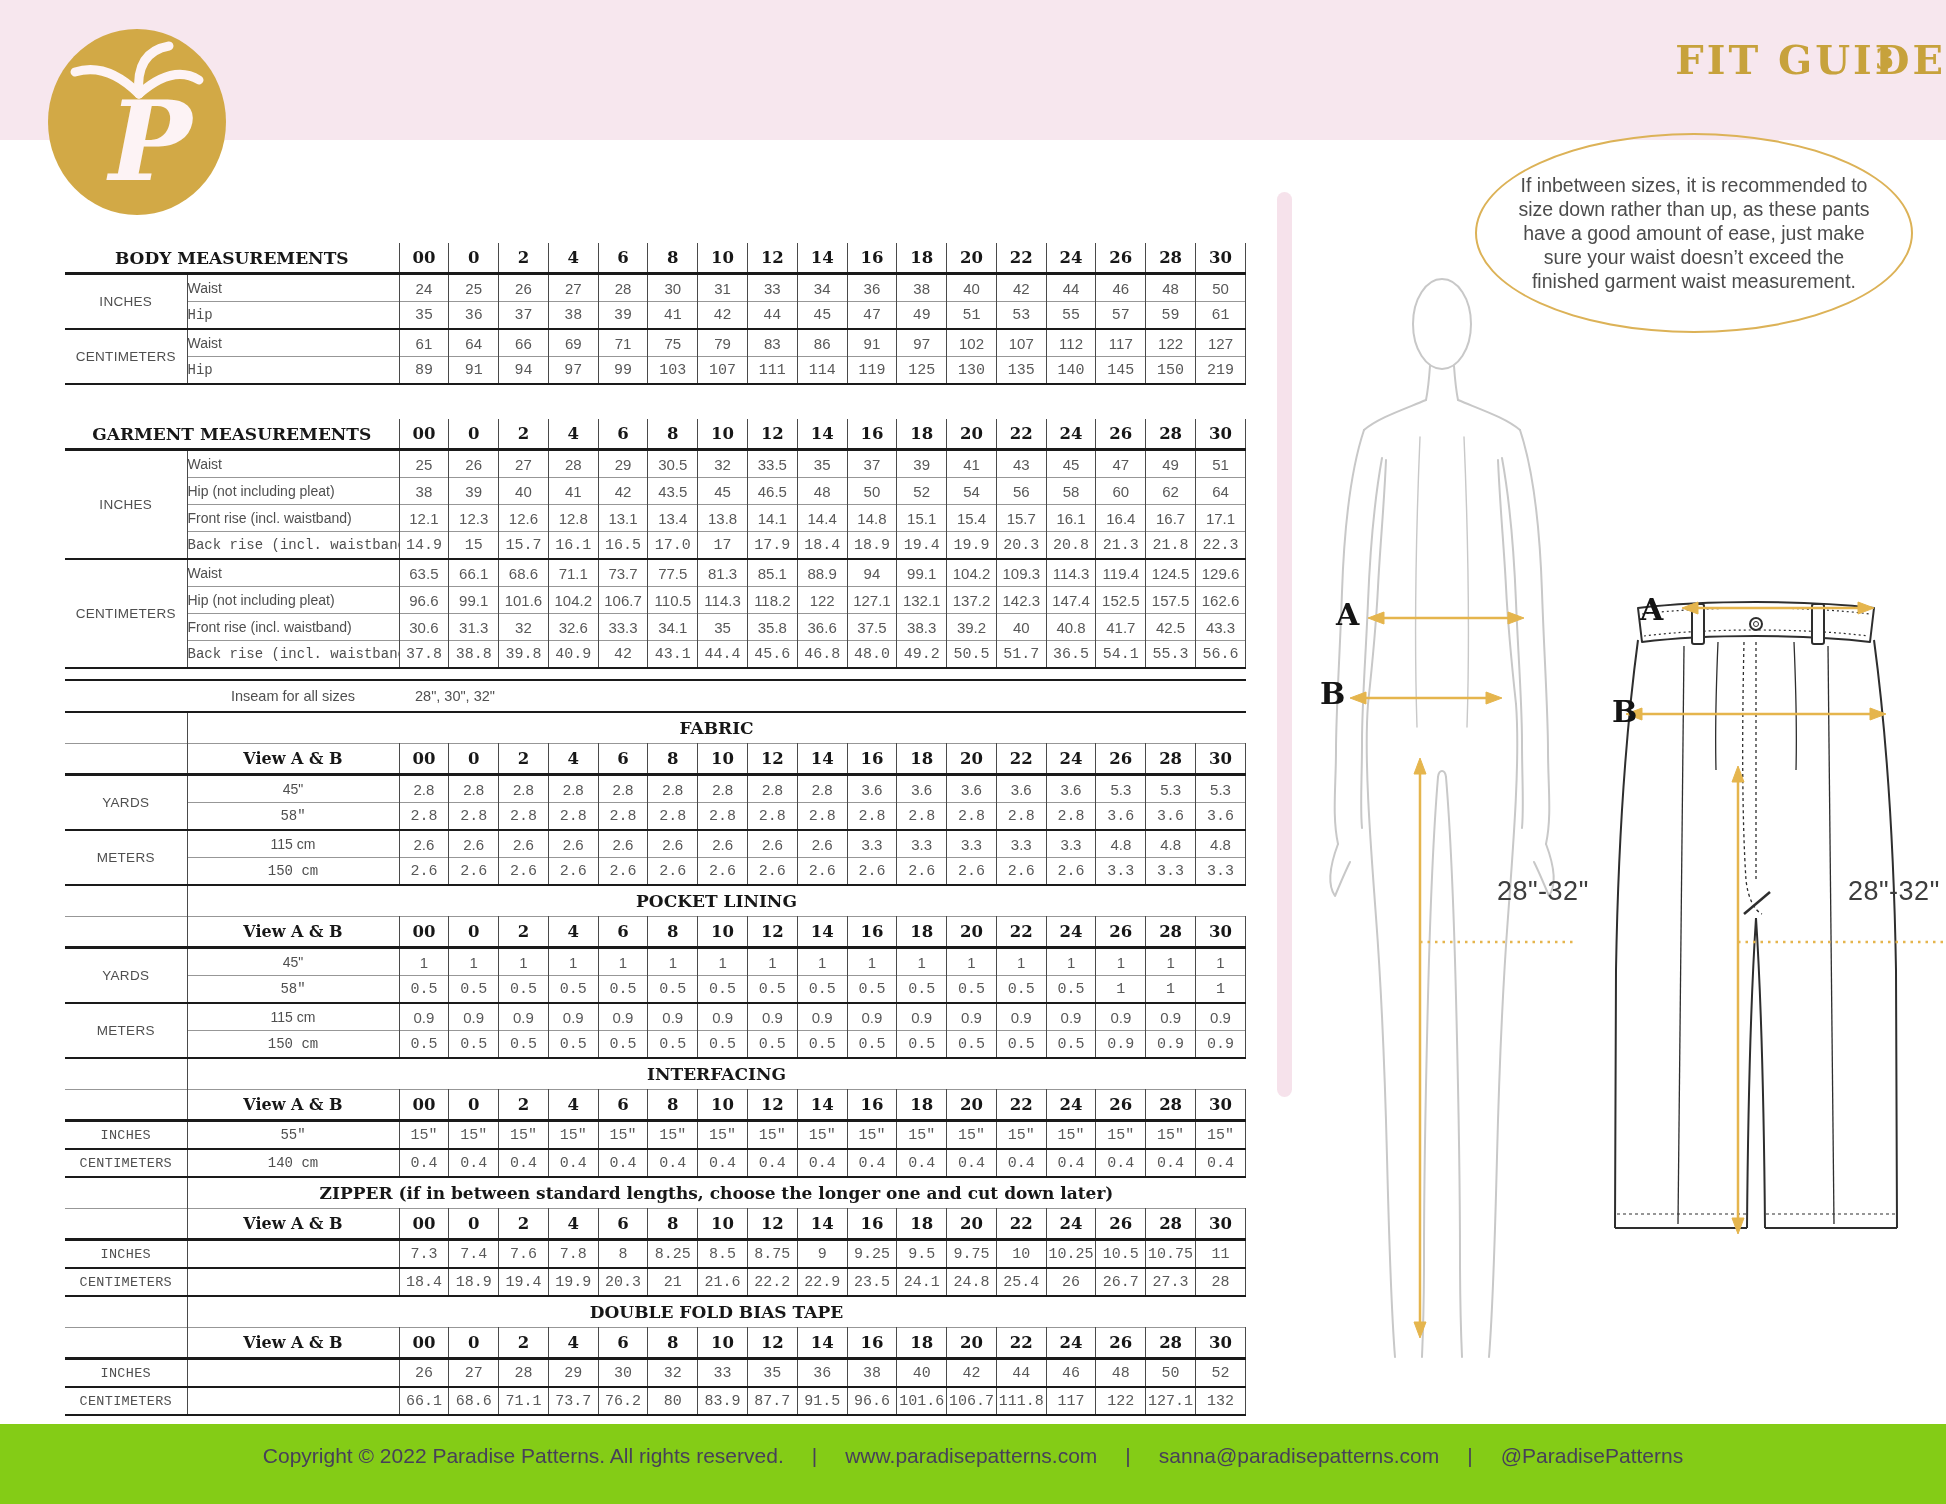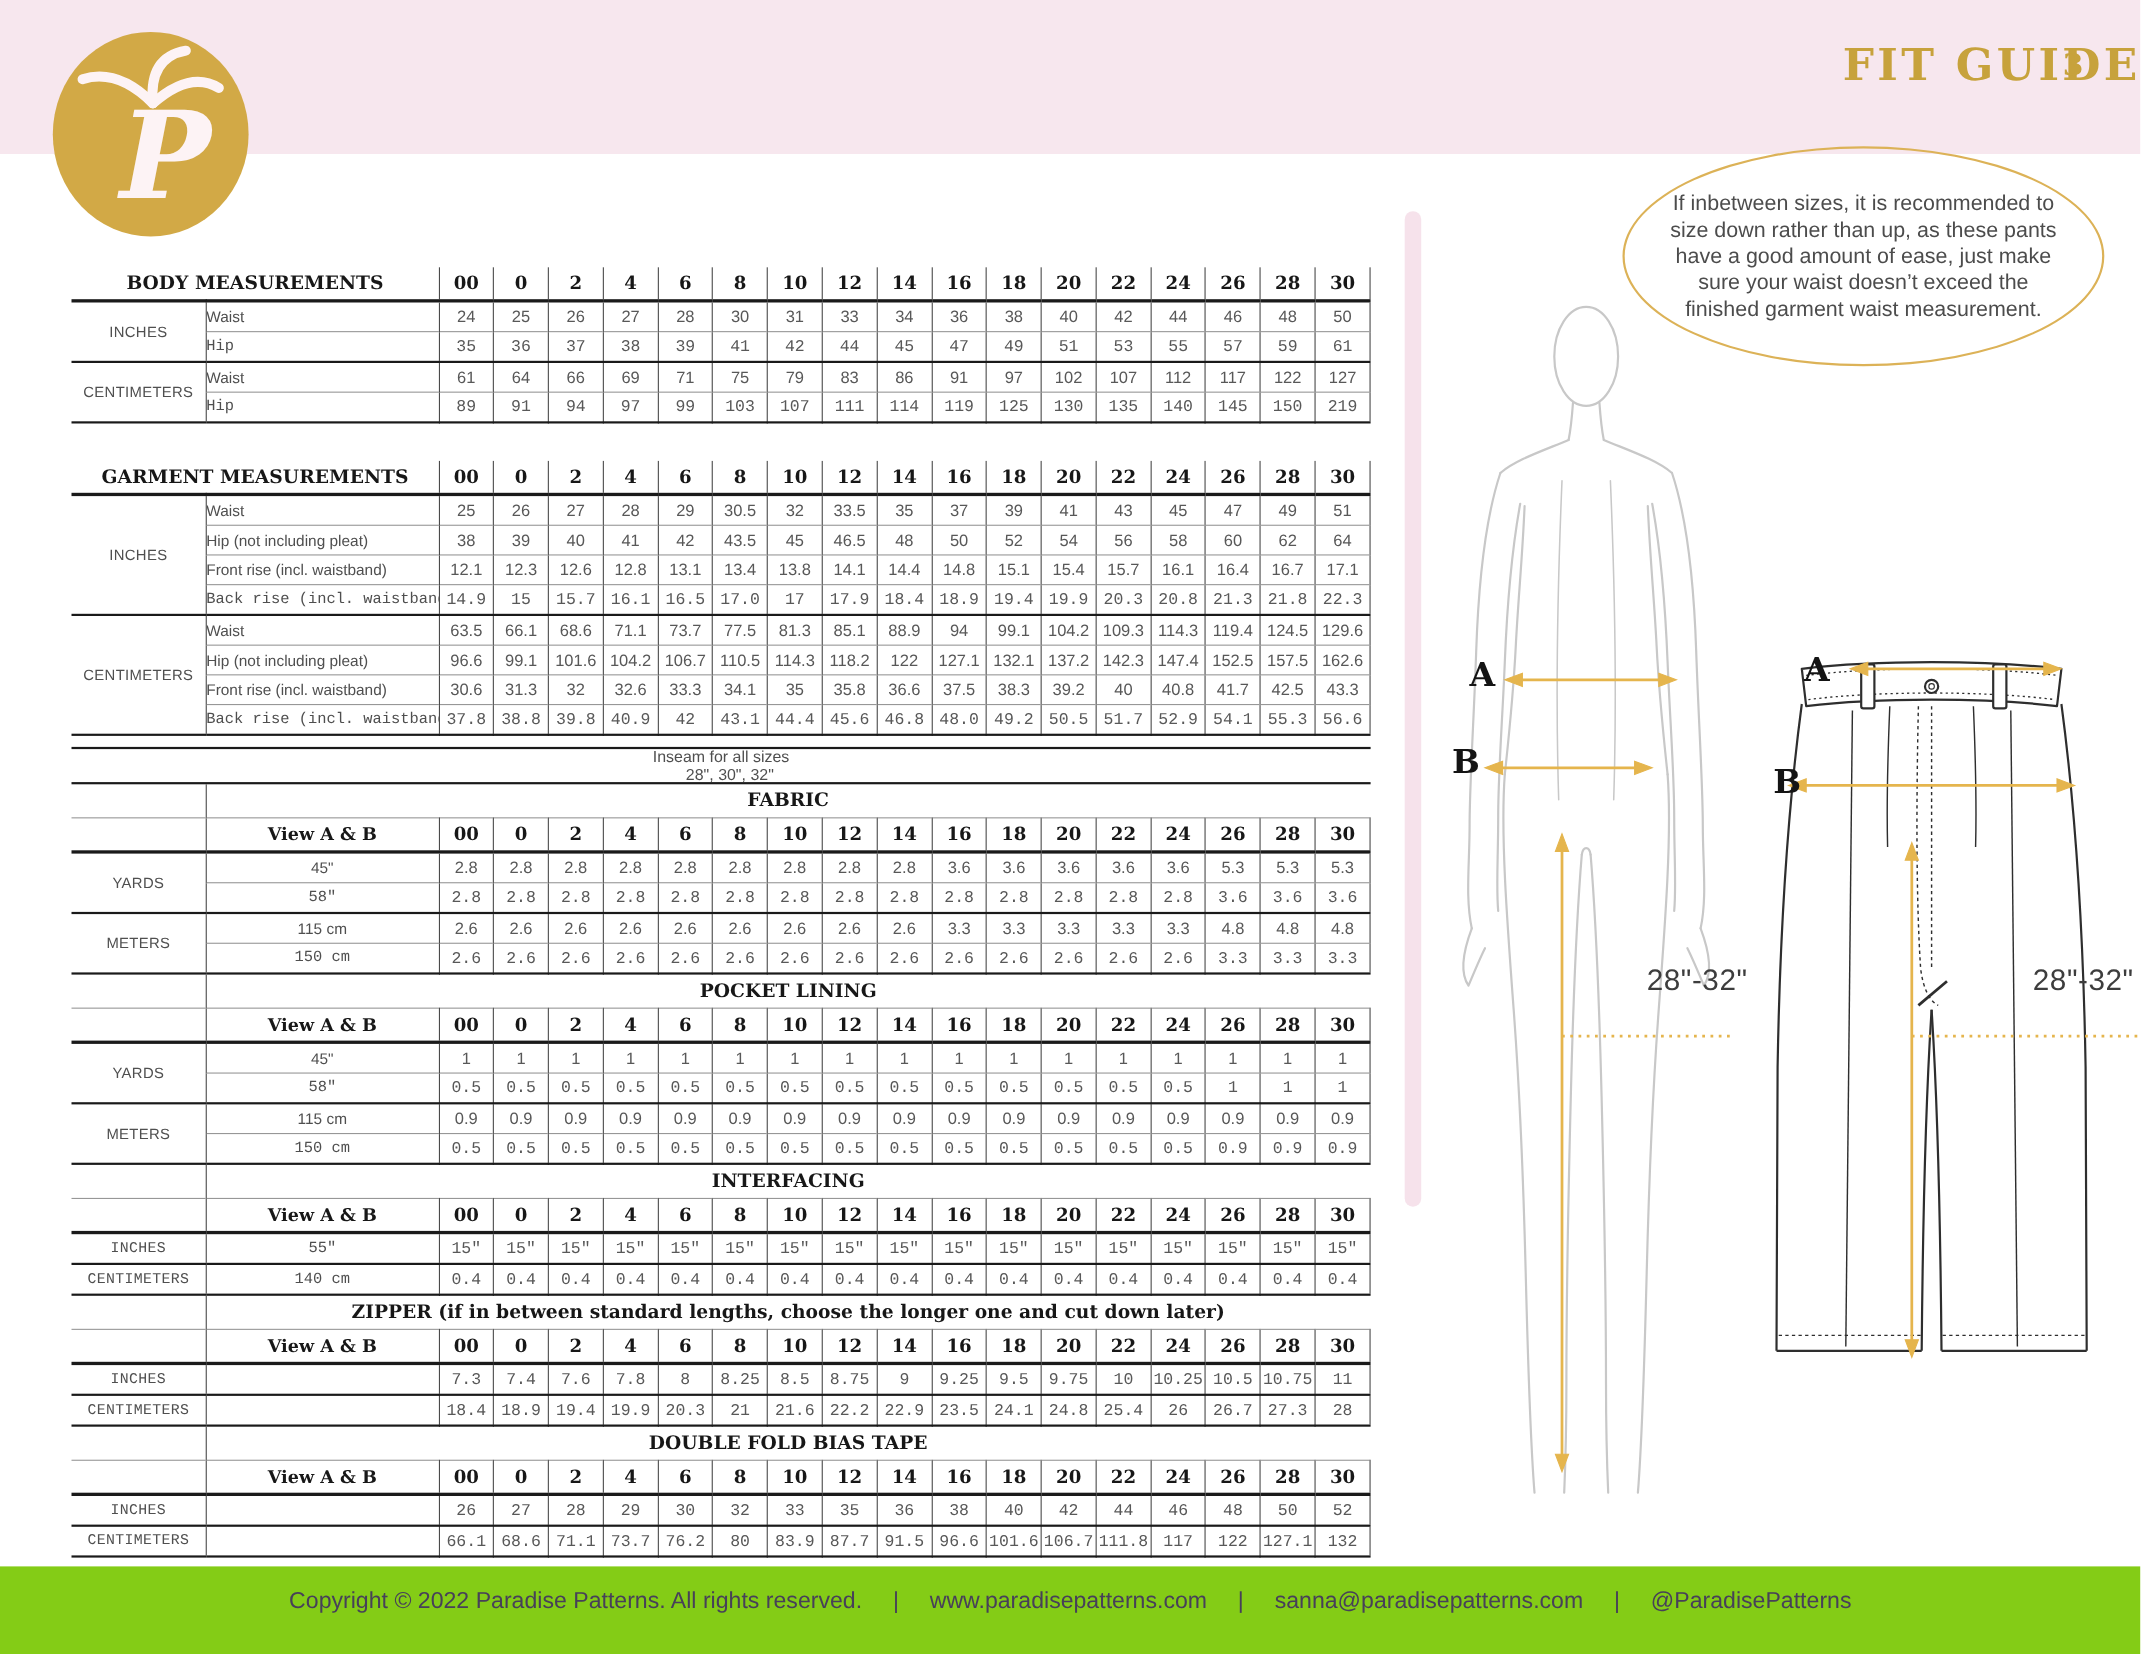--- a/index.html
+++ b/index.html
@@ -29,21 +29,21 @@
   .sz{font-family:"DejaVu Serif",serif;font-weight:bold;font-size:16.5px;color:#171717;
       text-align:center;border-left:1px solid #4a4a4a;}
   .sz:last-child{border-right:1px solid #4a4a4a;}
   .title-left{font-family:"DejaVu Serif",serif;font-weight:bold;font-size:17px;color:#171717;text-align:center;}
   .val{font-size:15px;color:#585858;text-align:center;border-left:1px solid #4a4a4a;}
   .val:last-child{border-right:1px solid #4a4a4a;}
   .rowlabel{font-size:14px;color:#4f4f4f;text-align:left;padding-left:10px;border-left:1px solid #4a4a4a;}
   .group{font-size:13.5px;color:#4f4f4f;text-align:center;letter-spacing:.3px;border-bottom:2.4px solid #1a1a1a;}
   .gm{margin-top:34px;}
   .inseam{display:flex;align-items:center;width:1181px;height:34px;margin-top:10px;box-sizing:border-box;
-        border-top:2px solid #1a1a1a;border-bottom:2.6px solid #1a1a1a;font-size:14.5px;color:#4f4f4f;flex-direction:column;}
+        border-top:2px solid #1a1a1a;border-bottom:2.6px solid #1a1a1a;font-size:14.5px;color:#4f4f4f;}
   .inseam .sp{width:122px;}
   .inseam .lab{width:212px;text-align:center;}
   .inseam .va{padding-left:16px;}
   .title-row{border-bottom:2.2px solid #1a1a1a;}
   .title-row td{height:30px;}
   .section-title{font-family:"DejaVu Serif",serif;font-weight:bold;font-size:17px;color:#171717;text-align:center;}
   .blank{border-right:1px solid #4a4a4a;}
   .view-h{font-family:"DejaVu Serif",serif;font-weight:bold;font-size:16px;color:#171717;text-align:center;
         border-left:1px solid #4a4a4a;}
   .viewval{font-size:14px;color:#4f4f4f;text-align:center;border-left:1px solid #4a4a4a;}
@@ -399,21 +399,21 @@
               <td class="val">40.9</td>
               <td class="val">42</td>
               <td class="val">43.1</td>
               <td class="val">44.4</td>
               <td class="val">45.6</td>
               <td class="val">46.8</td>
               <td class="val">48.0</td>
               <td class="val">49.2</td>
               <td class="val">50.5</td>
               <td class="val">51.7</td>
-              <td class="val">52.9</td>
+              <td class="val">36.5</td>
               <td class="val">54.1</td>
               <td class="val">55.3</td>
               <td class="val">56.6</td>
             </tr>
           </tbody>
         </table>
       </div>
     <div class="inseam">
       <span class="sp"></span>
       <span class="lab">Inseam for all sizes</span>

